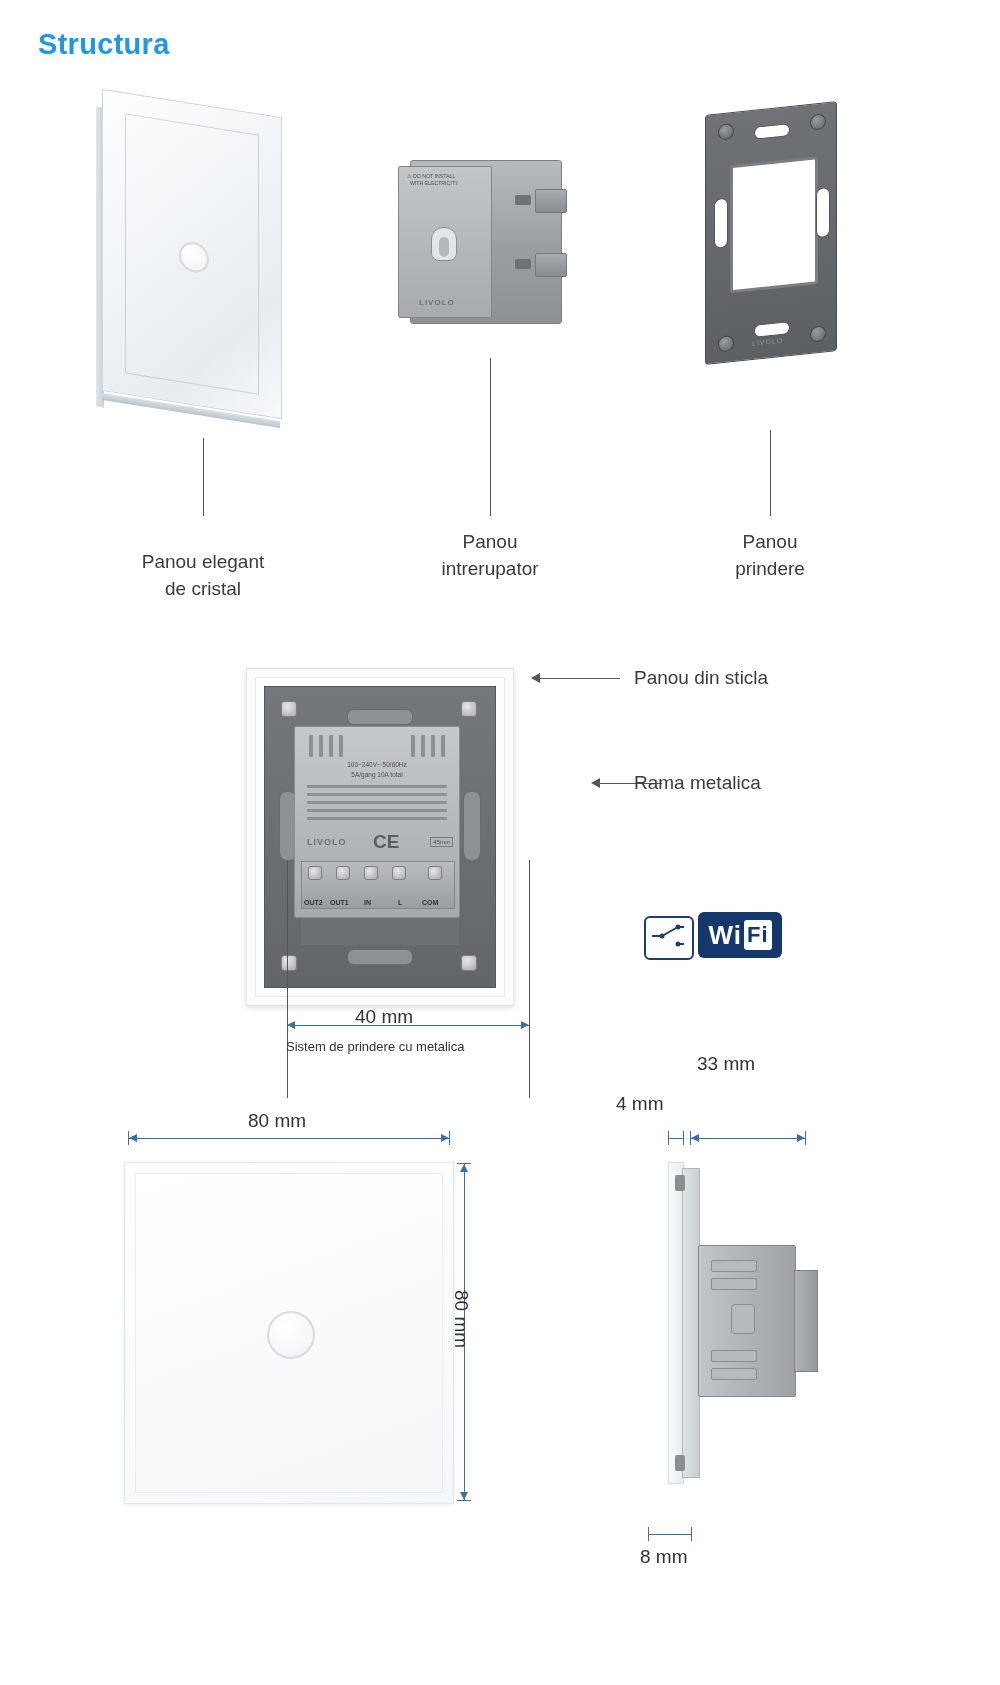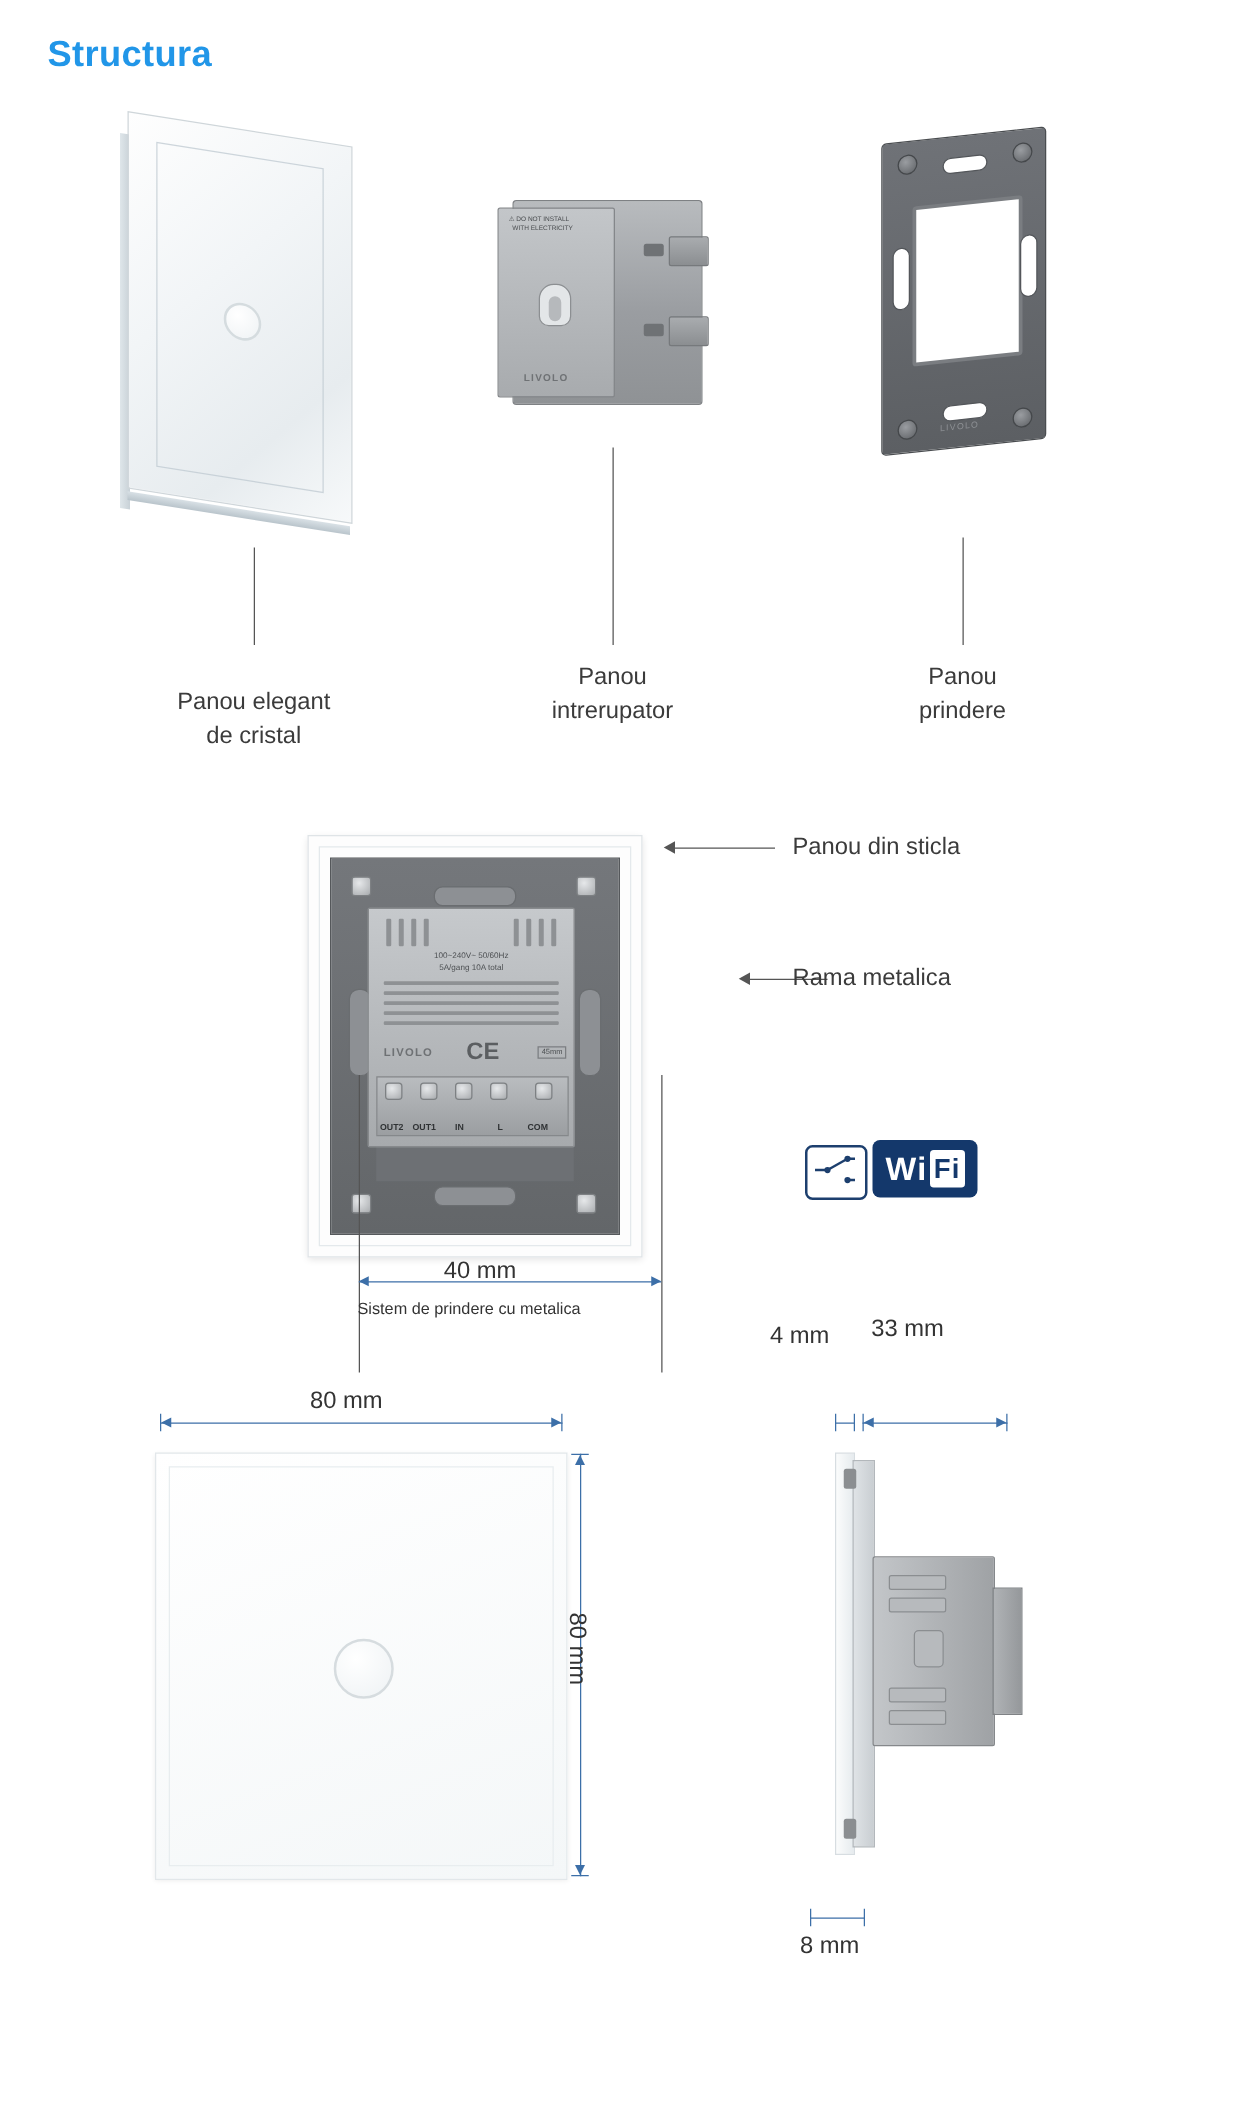--- a/index.html
+++ b/index.html
@@ -377,21 +377,21 @@
 <div class="dim-line-v" style="left:464px;top:1163px;height:338px;"></div>
 <div class="dim-tick-h" style="left:457px;top:1163px;width:14px;"></div>
 <div class="dim-tick-h" style="left:457px;top:1500px;width:14px;"></div>
 <div class="arrow-u" style="left:460px;top:1164px;"></div>
 <div class="arrow-d" style="left:460px;top:1492px;"></div>
 <div class="dim-txt" style="left:472px;top:1290px;transform:rotate(90deg);transform-origin:left top;">80 mm</div>
 
 <div class="dim-line" style="left:668px;top:1138px;width:16px;"></div>
 <div class="dim-tick" style="left:668px;top:1131px;height:14px;"></div>
 <div class="dim-tick" style="left:683px;top:1131px;height:14px;"></div>
-<div class="dim-txt" style="left:616px;top:1058px;">4 mm</div>
+<div class="dim-txt" style="left:616px;top:1093px;">4 mm</div>
 
 <div class="dim-line" style="left:690px;top:1138px;width:116px;"></div>
 <div class="dim-tick" style="left:690px;top:1131px;height:14px;"></div>
 <div class="dim-tick" style="left:805px;top:1131px;height:14px;"></div>
 <div class="arrow-l" style="left:691px;top:1134px;"></div>
 <div class="arrow-r" style="left:797px;top:1134px;"></div>
 <div class="dim-txt" style="left:697px;top:1053px;">33 mm</div>
 
 <div class="side-glass"></div>
 <div class="side-frame">

